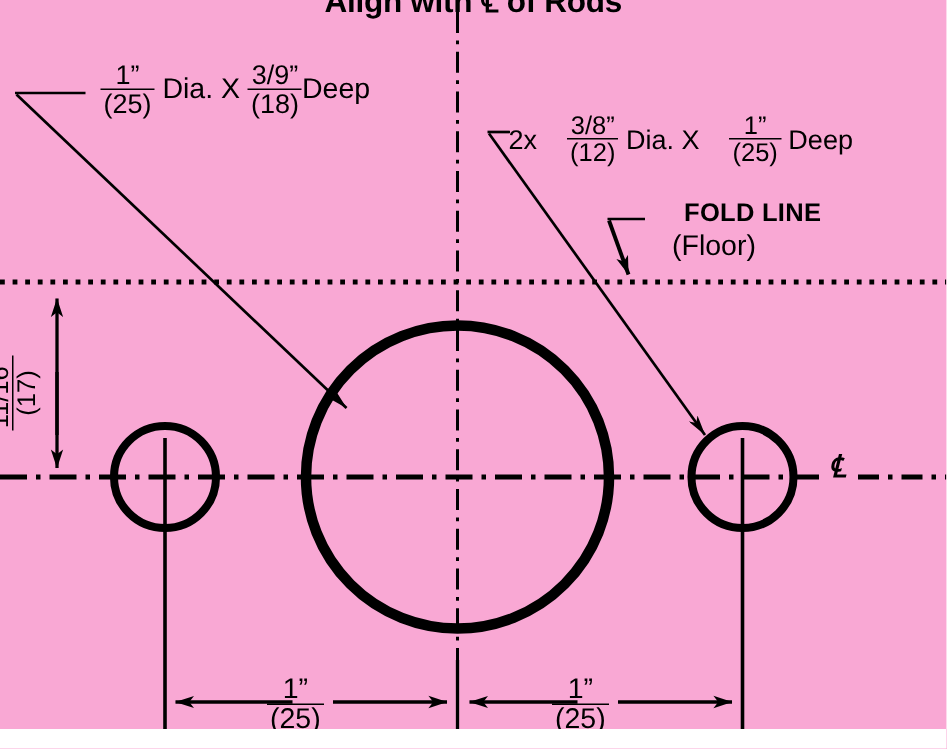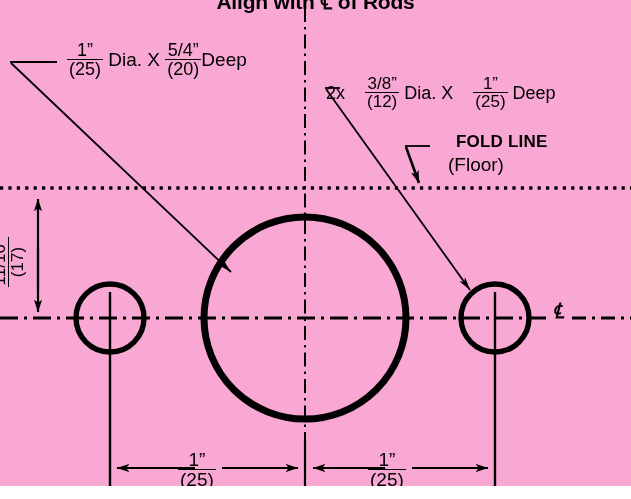--- a/index.html
+++ b/index.html
@@ -66,21 +66,21 @@
   }
   
   #callout-top-left {
     left: 67px;
     top: 41px;
     font-size: 19px;
   }
   #callout-top-left .frac { font-size: 18px; }
   
   #callout-top-right {
-    left: 326px;
+    left: 339px;
     top: 75px;
     font-size: 18px;
   }
   #callout-top-right .frac { font-size: 17px; margin-left: 15px; }
   
   #fold-line-label {
     left: 456px;
     top: 133px;
     font-size: 17px;
     font-weight: bold;
@@ -186,22 +186,22 @@
     <span>Align with ℄ of Rods</span>
   </div>
 
   <div class="txt" id="callout-top-left">
     <span class="frac">
       <span class="num">1”</span>
       <span class="den">(25)</span>
     </span>
     <span class="inline-run">Dia. X</span>
     <span class="frac">
-      <span class="num">5/4”</span>
-      <span class="den">(20)</span>
+      <span class="num">3/9”</span>
+      <span class="den">(18)</span>
     </span><span class="inline-run">Deep</span>
   </div>
 
   <div class="txt" id="callout-top-right">
     <span class="inline-run">2x</span>
     <span class="frac">
       <span class="num">3/8”</span>
       <span class="den">(12)</span>
     </span>
     <span class="inline-run">Dia. X</span>

